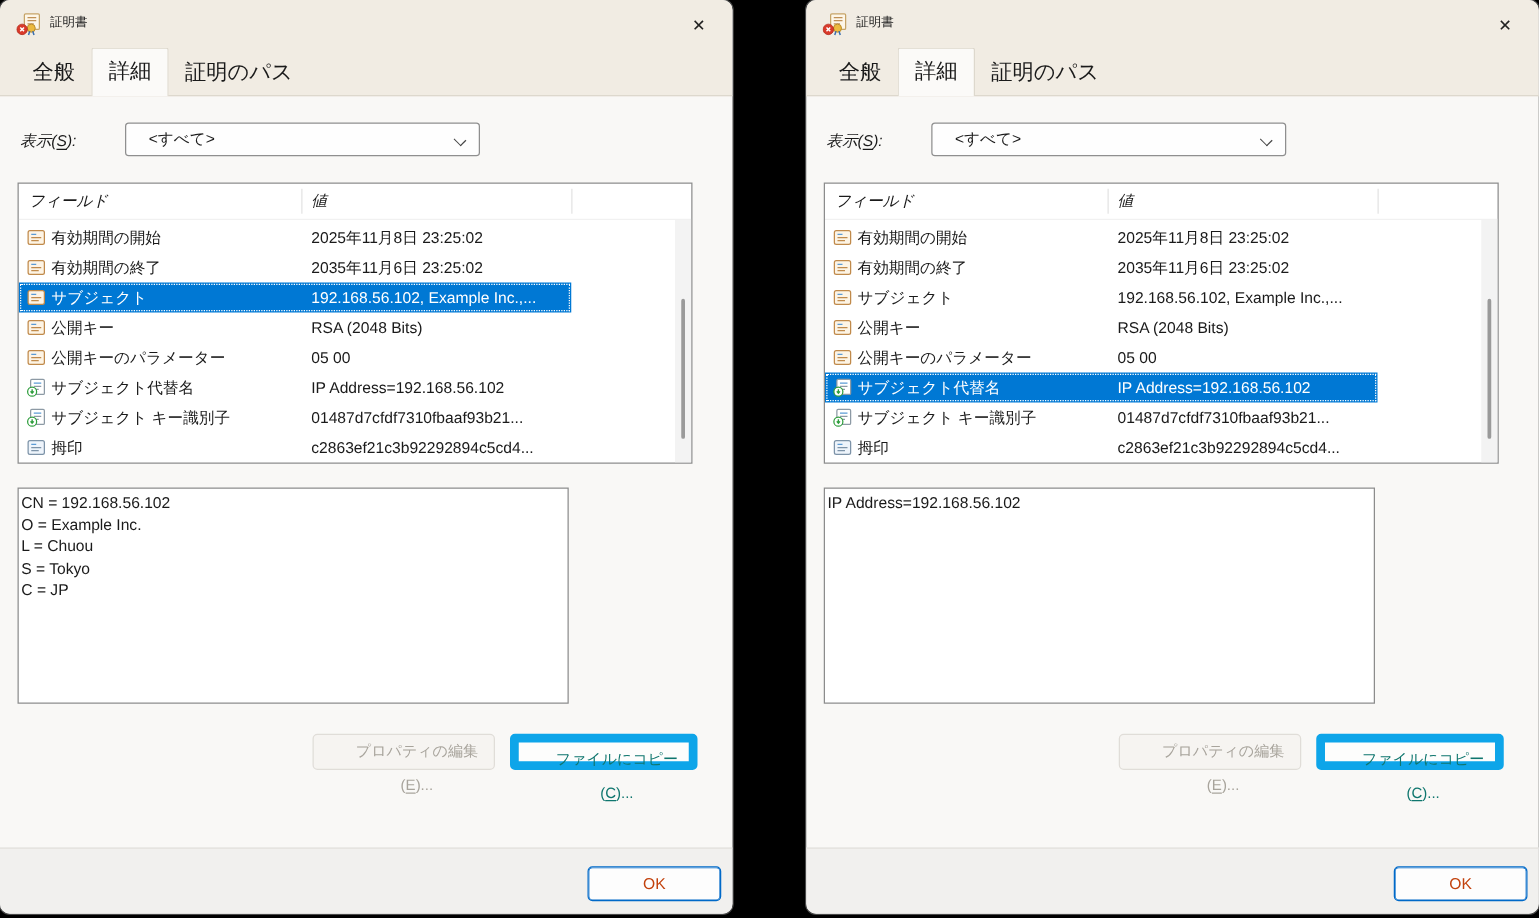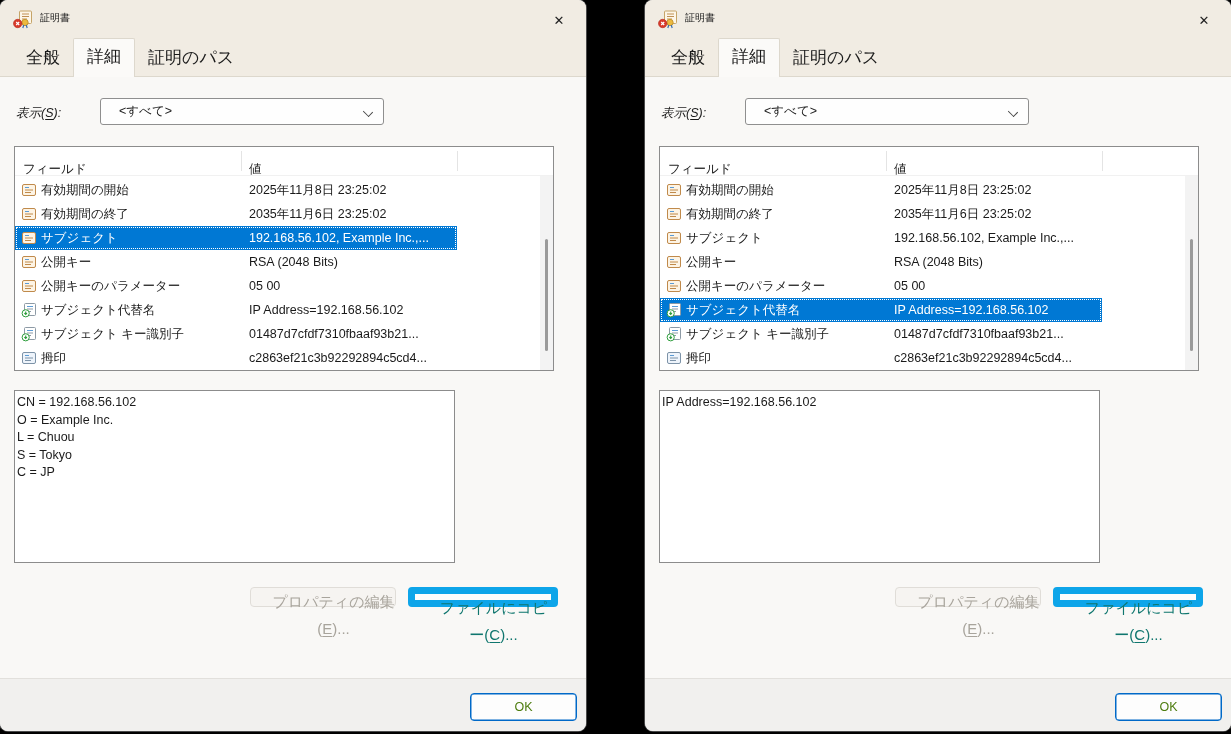--- a/index.html
+++ b/index.html
@@ -19,46 +19,46 @@
     margin-bottom:-1px;padding-bottom:9px;}
   .filter-label{position:absolute;left:16px;top:105px;font-style:italic;}
   .mn{text-decoration:underline;text-underline-offset:2px;}
   .combo{position:absolute;left:100px;top:98px;width:284px;height:27px;background:#fefefe;
     border:1px solid #8f8f8f;border-radius:3px;box-sizing:border-box;line-height:25px;padding-left:18px;}
   .combo .chev{position:absolute;right:11px;top:9px;width:7px;height:7px;border-right:1.3px solid #454545;
     border-bottom:1.3px solid #454545;transform:rotate(45deg) scale(1,.8);transform-origin:center;}
   .list{position:absolute;left:14px;top:146px;width:540px;height:225px;background:#fff;
     border:1px solid #8c8c8c;box-sizing:border-box;overflow:hidden;}
   .lv-header{position:relative;height:28px;border-bottom:1px solid #f1f1f1;}
-  .hcell{position:absolute;top:8px;line-height:28px;white-space:nowrap;}
+  .hcell{position:absolute;top:0;line-height:28px;white-space:nowrap;font-style:italic;}
   .hcell.f{left:8px;} .hcell.v{left:234px;}
   .hdiv{position:absolute;top:4px;width:1px;height:20px;background:#e4e4e4;}
   .hdiv.d1{left:226px;} .hdiv.d2{left:442px;}
   .lv-rows{position:absolute;top:31px;left:0;}
   .lv-row{height:24px;display:flex;align-items:center;width:442px;white-space:nowrap;}
   .row-icon{flex:0 0 16px;width:16px;height:16px;margin-left:6px;}
   .row-icon svg{display:block;width:16px;height:16px;}
   .cell{overflow:hidden;text-overflow:clip;}
   .cell.field{margin-left:4px;width:208px;flex:0 0 208px;}
   .cell.value{width:206px;flex:0 0 206px;}
   .lv-row.selected{background:var(--sel,#0078d4);color:var(--seltxt,#fff);
     outline:1px dotted #fff;outline-offset:-2px;}
   .scroll-gutter{position:absolute;top:29px;right:0;bottom:0;width:13px;background:#f3f3f3;}
   .scroll-thumb{position:absolute;right:5px;top:63px;width:3px;height:112px;background:#9a9a9a;border-radius:2px;}
   .detail{position:absolute;left:14px;top:390px;width:441px;height:173px;background:#fff;
     border:1px solid #8c8c8c;box-sizing:border-box;padding:3px 2px;white-space:pre-line;line-height:17.5px;}
-  .btn{position:absolute;height:20px;box-sizing:border-box;border-radius:4px;font-size:15px;
+  .btn{position:absolute;height:29px;box-sizing:border-box;border-radius:4px;font-size:12px;
     text-align:center;line-height:27px;padding-left:21px;}
   .btn-edit{left:250px;top:587px;width:146px;background:#f6f4f1;border:1px solid #e0ddd8;color:#a8a49c;}
   .btn-copy{left:408px;top:587px;width:150px;background:#fdfdfc;border:7px solid #0ea5e9;color:#0f766e;}
   .footer{position:absolute;left:0;right:0;top:678px;bottom:0;background:var(--foot,#f1f0ee);
     border-top:1px solid #e2e0dc;}
   .btn-ok{position:absolute;left:470px;top:14px;width:107px;height:28px;background:#fdfdfd;
     border:1px solid var(--accent,#0069c8);box-shadow:inset 0 0 0 .5px var(--accent,#0069c8);
-    border-radius:4px;box-sizing:border-box;text-align:center;line-height:26px;color:#4d7c0f;}
+    border-radius:4px;box-sizing:border-box;text-align:center;line-height:26px;color:#c2410c;}
 </style>
 </head>
 <body>
 
 <div class="window left">
   <div class="titlebar">
     <span class="title-icon">
       <svg viewBox="0 0 20 19">
         <rect x="6.5" y="1" width="12" height="12.5" rx="1" fill="#fdf6e8" stroke="#c6a468" stroke-width="1"></rect>
         <path d="M9 4h7M9 6.5h7M9 9h5" stroke="#c09055" stroke-width="1"></path>

